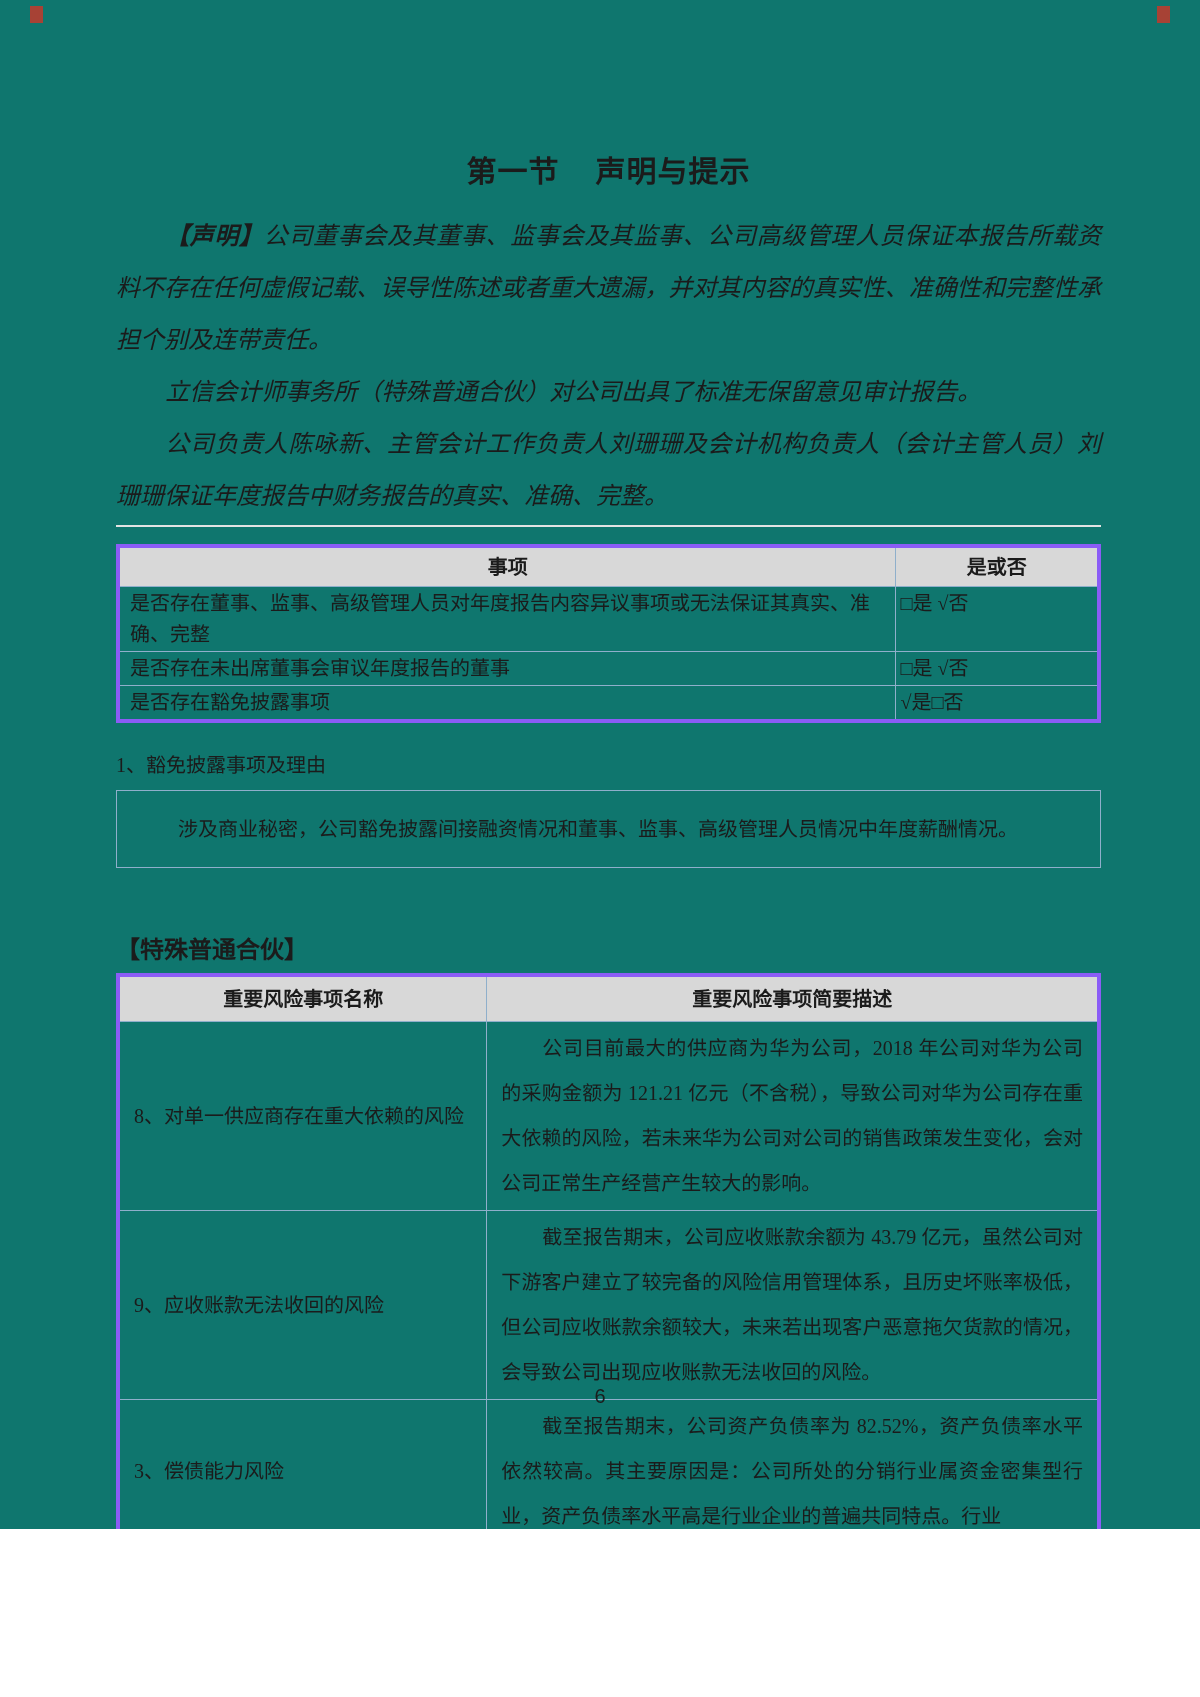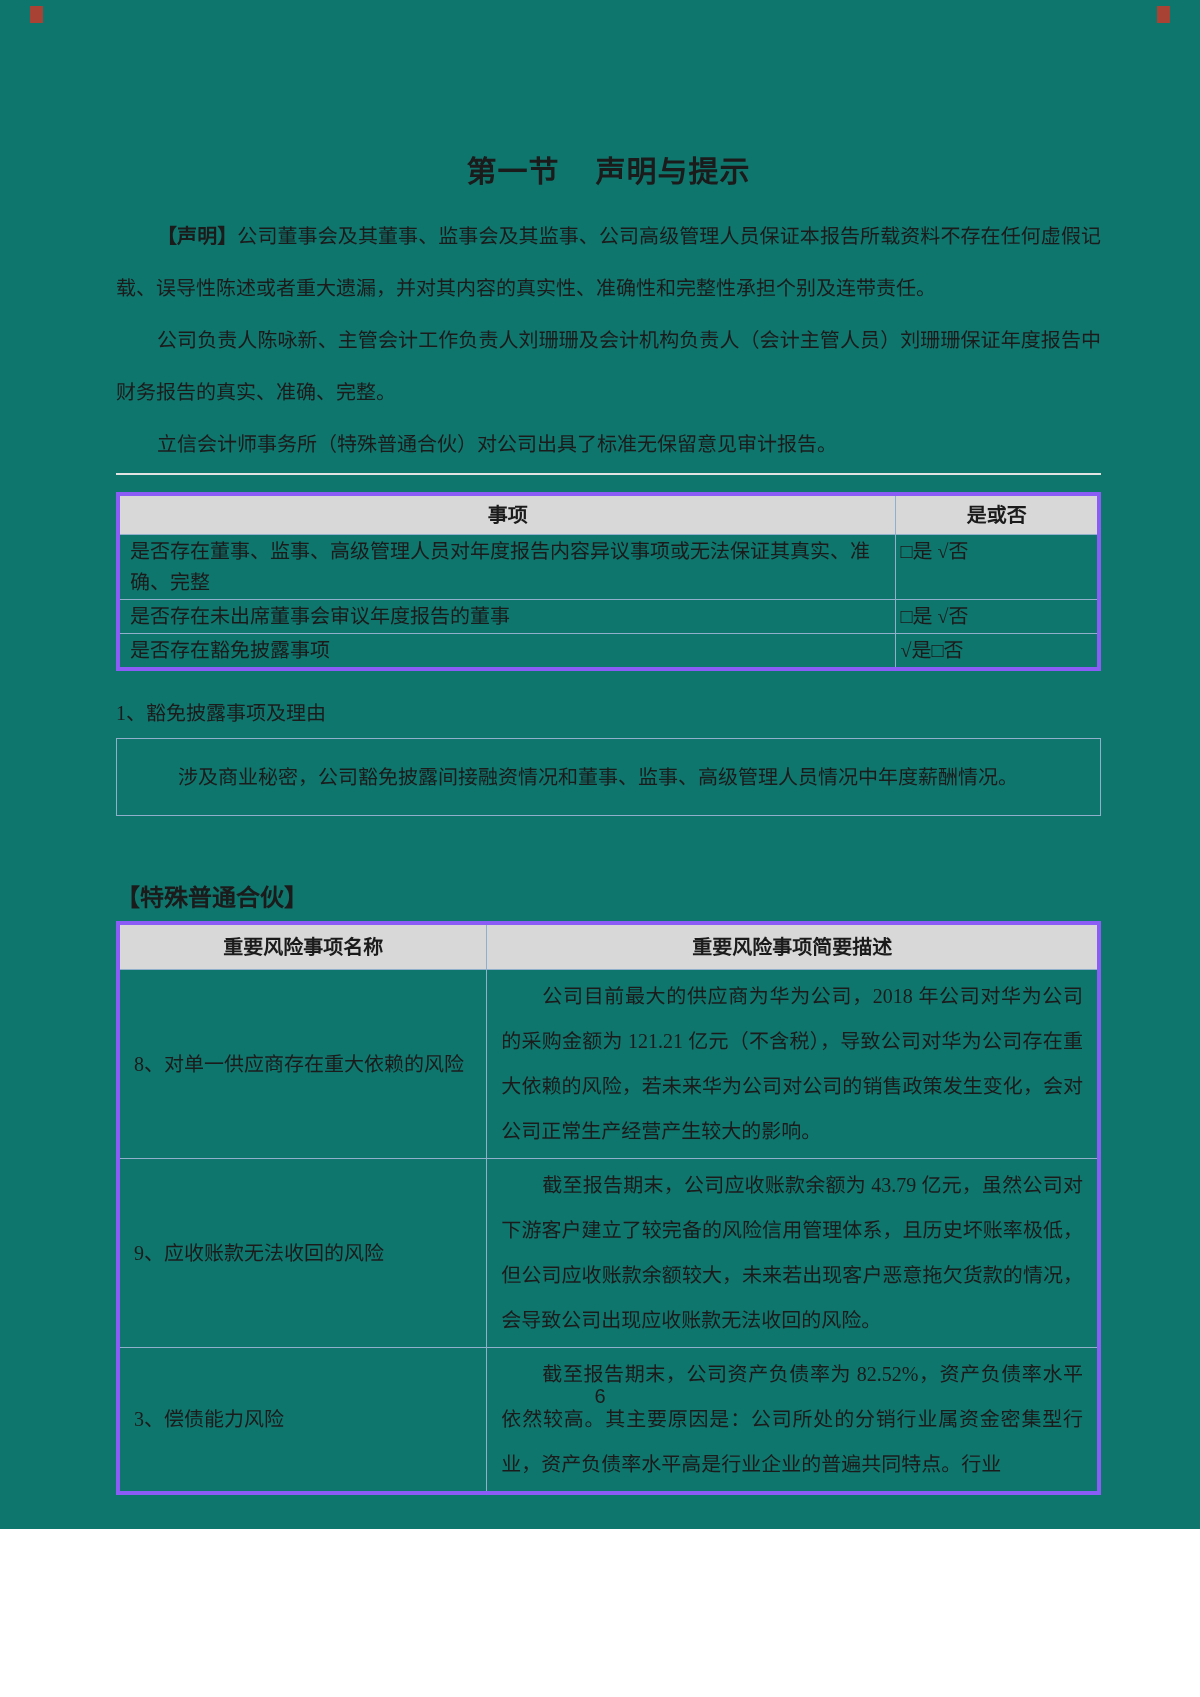--- a/index.html
+++ b/index.html
@@ -23,21 +23,21 @@
     margin-top:148px;
     text-align:center;
     font-family:"Liberation Sans","DejaVu Sans",sans-serif;
     font-weight:bold;
     font-size:30px;
     line-height:48px;
     letter-spacing:1px;
   }
   .doc-title .gap{display:inline-block;width:36px;}
 
-  .body-text{margin-top:14px;font-size:20px;line-height:52px;text-align:justify;}
+  .body-text{margin-top:14px;font-size:24px;line-height:52px;text-align:justify;font-style:italic;}
   .body-text p{margin:0;text-indent:2.05em;}
   .decl-label{font-weight:bold;}
 
   .scan-artifact{height:2px;background:#e3e3e3;margin-top:3px;}
 
   table{border-collapse:collapse;width:100%;table-layout:fixed;}
   .tbl{border:4px solid #8b5cf6;}
   .tbl th,.tbl td{border:1px solid #8fafcb;}
   .tbl th{
     background:#d8d8d8;
@@ -89,22 +89,22 @@
   <div class="corner-mark right"></div>
 
   <div class="content">
 
     <div class="doc-title">
       <span>第一节</span><span class="gap"></span><span>声明与提示</span>
     </div>
 
     <div class="body-text">
       <p><span class="decl-label">【声明】</span><span>公司董事会及其董事、监事会及其监事、公司高级管理人员保证本报告所载资料不存在任何虚假记载、误导性陈述或者重大遗漏，并对其内容的真实性、准确性和完整性承担个别及连带责任。</span></p>
+      <p>立信会计师事务所（特殊普通合伙）对公司出具了标准无保留意见审计报告。</p>
       <p>公司负责人陈咏新、主管会计工作负责人刘珊珊及会计机构负责人（会计主管人员）刘珊珊保证年度报告中财务报告的真实、准确、完整。</p>
-      <p>立信会计师事务所（特殊普通合伙）对公司出具了标准无保留意见审计报告。</p>
     </div>
 
     <div class="scan-artifact"></div>
 
     <table class="tbl items-table">
       <colgroup>
           <col style="width:79.3%">
           <col style="width:20.7%">
         </colgroup>
       <thead>

